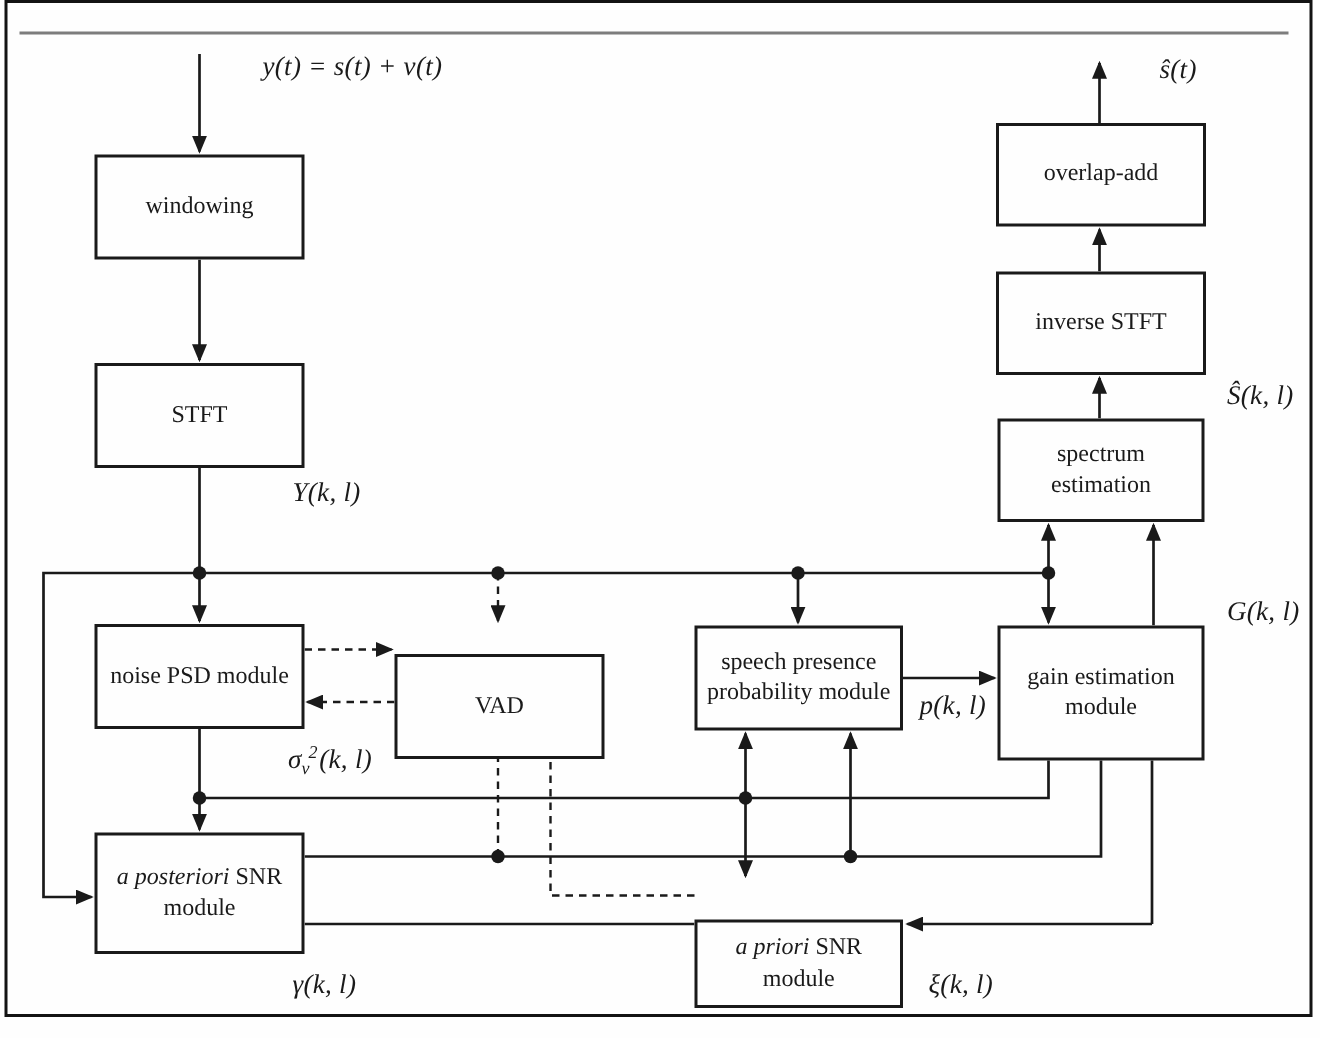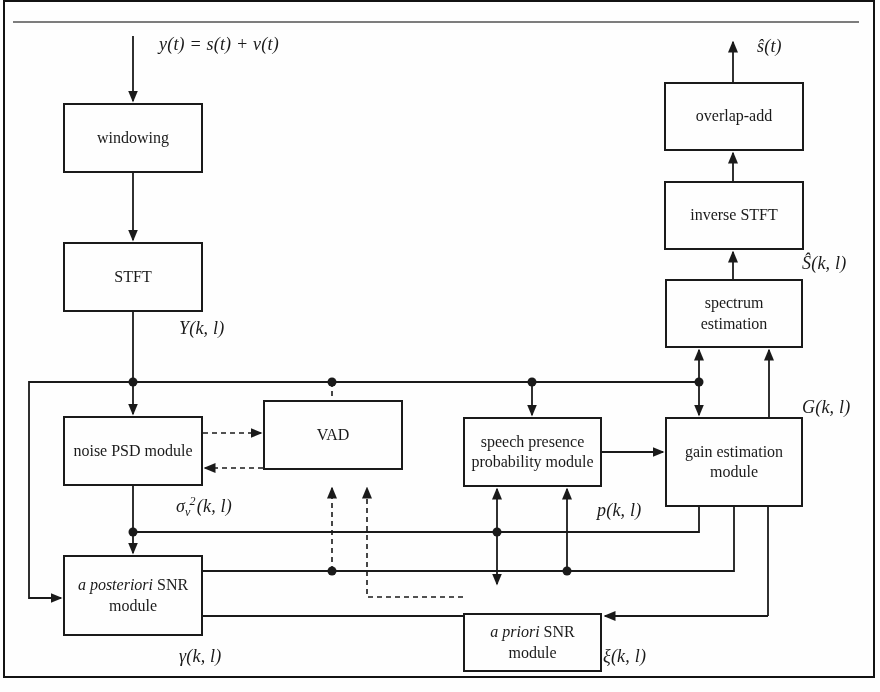--- a/index.html
+++ b/index.html
@@ -40,20 +40,21 @@
     line-height: 1.28;
   }
   .node .ln { display: block; white-space: nowrap; }
   .node em { font-style: italic; }
   .math {
     position: absolute;
     font-style: italic;
     font-size: 18px;
     white-space: nowrap;
     letter-spacing: 0.2px;
+    margin-left: 16px;
   }
   .math sub.ss {
     font-size: 12px;
     font-style: italic;
     vertical-align: -4px;
   }
   .math sup.ss {
     font-size: 12px;
     font-style: italic;
     vertical-align: 7px;
@@ -130,21 +131,21 @@
 
   <div class="node" style="left:63px; top:416px; width:140px; height:70px;">
     <span class="ln">noise PSD module</span>
   </div>
 
   <div class="node" style="left:63px; top:555px; width:140px; height:81px;">
     <span class="ln"><em>a posteriori</em><span> SNR</span></span>
     <span class="ln">module</span>
   </div>
 
-  <div class="node" style="left:263px; top:400px; width:140px; height:70px;">
+  <div class="node" style="left:263px; top:436px; width:140px; height:70px;">
     <span class="ln">VAD</span>
   </div>
 
   <div class="node" style="left:463px; top:417px; width:139px; height:70px;">
     <span class="ln">speech presence</span>
     <span class="ln">probability module</span>
   </div>
 
   <div class="node" style="left:463px; top:586px; width:139px; height:59px;margin-top:27px;">
     <span class="ln"><em>a priori</em><span> SNR</span></span>
@@ -172,21 +173,21 @@
   <span class="math" style="left:159px; top:34px;">y(t) = s(t) + v(t)</span>
 
   <span class="math" style="left:757px; top:36px;">ŝ(t)</span>
 
   <span class="math" style="left:179px; top:318px;text-align:center;">Y(k, l)</span>
 
   <span class="math" style="left:176px; top:494px;"><span>σ</span><sub class="ss">v</sub><sup class="ss">2</sup><span>(k, l)</span></span>
 
   <span class="math" style="left:179px; top:646px;font-family:Liberation Serif, serif;">γ(k, l)</span>
 
-  <span class="math" style="left:597px; top:500px;">p(k, l)</span>
+  <span class="math" style="left:597px; top:460px;">p(k, l)</span>
 
   <span class="math" style="left:603px; top:646px;">ξ(k, l)</span>
 
   <span class="math" style="left:802px; top:253px;">Ŝ(k, l)</span>
 
   <span class="math" style="left:802px; top:397px;">G(k, l)</span>
 
 </div>
 
 </body></html>

